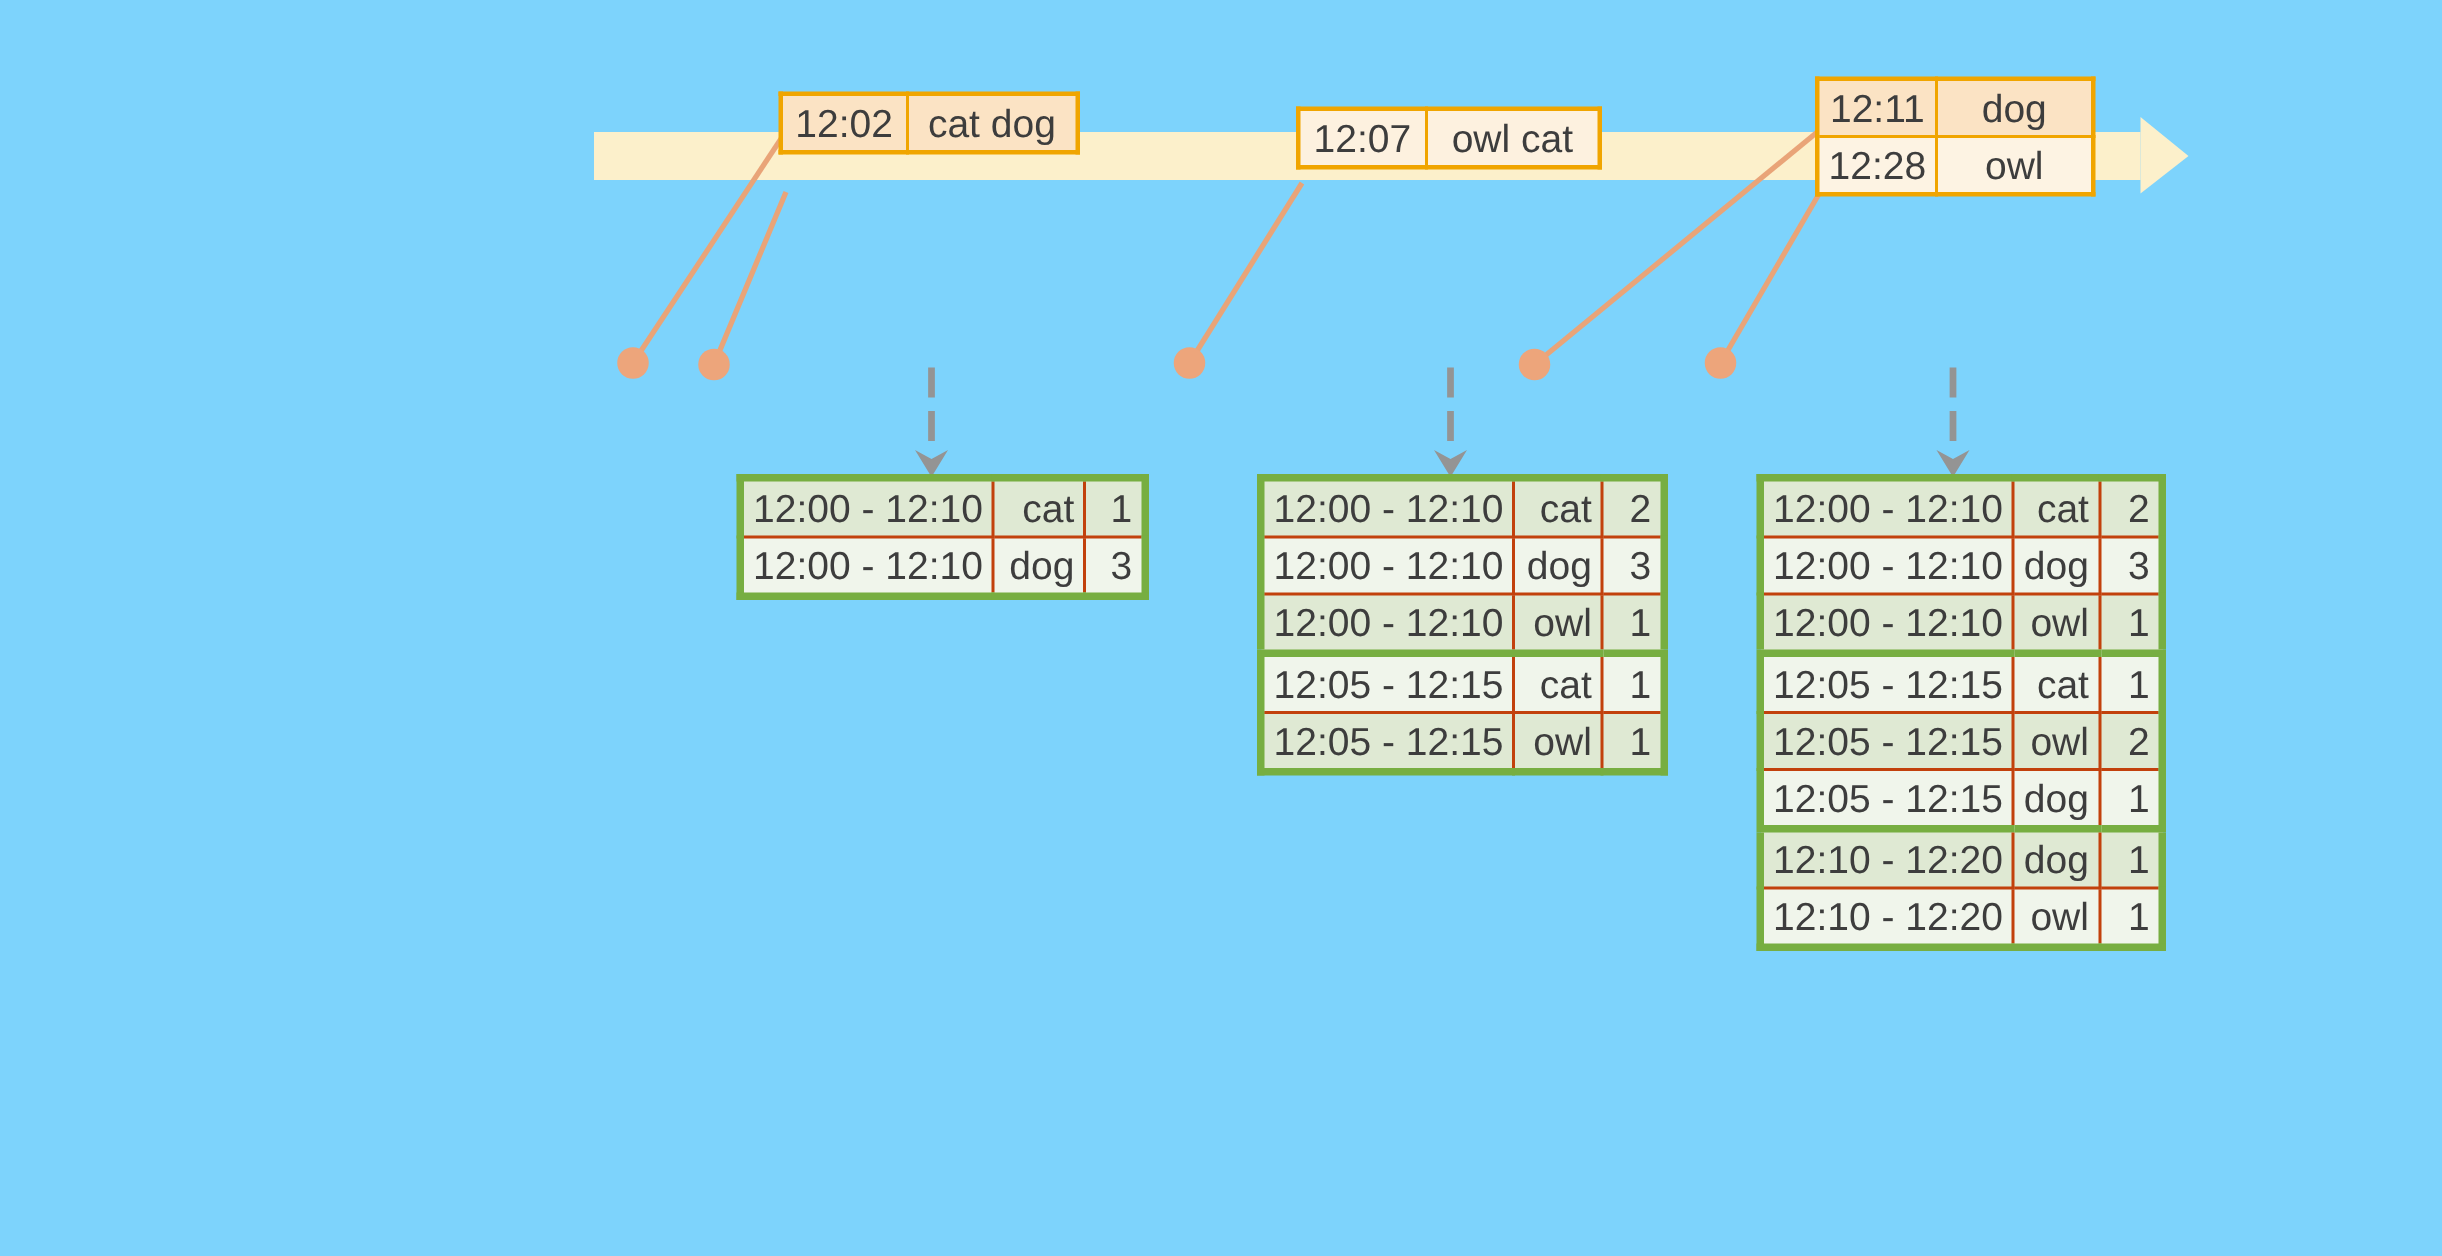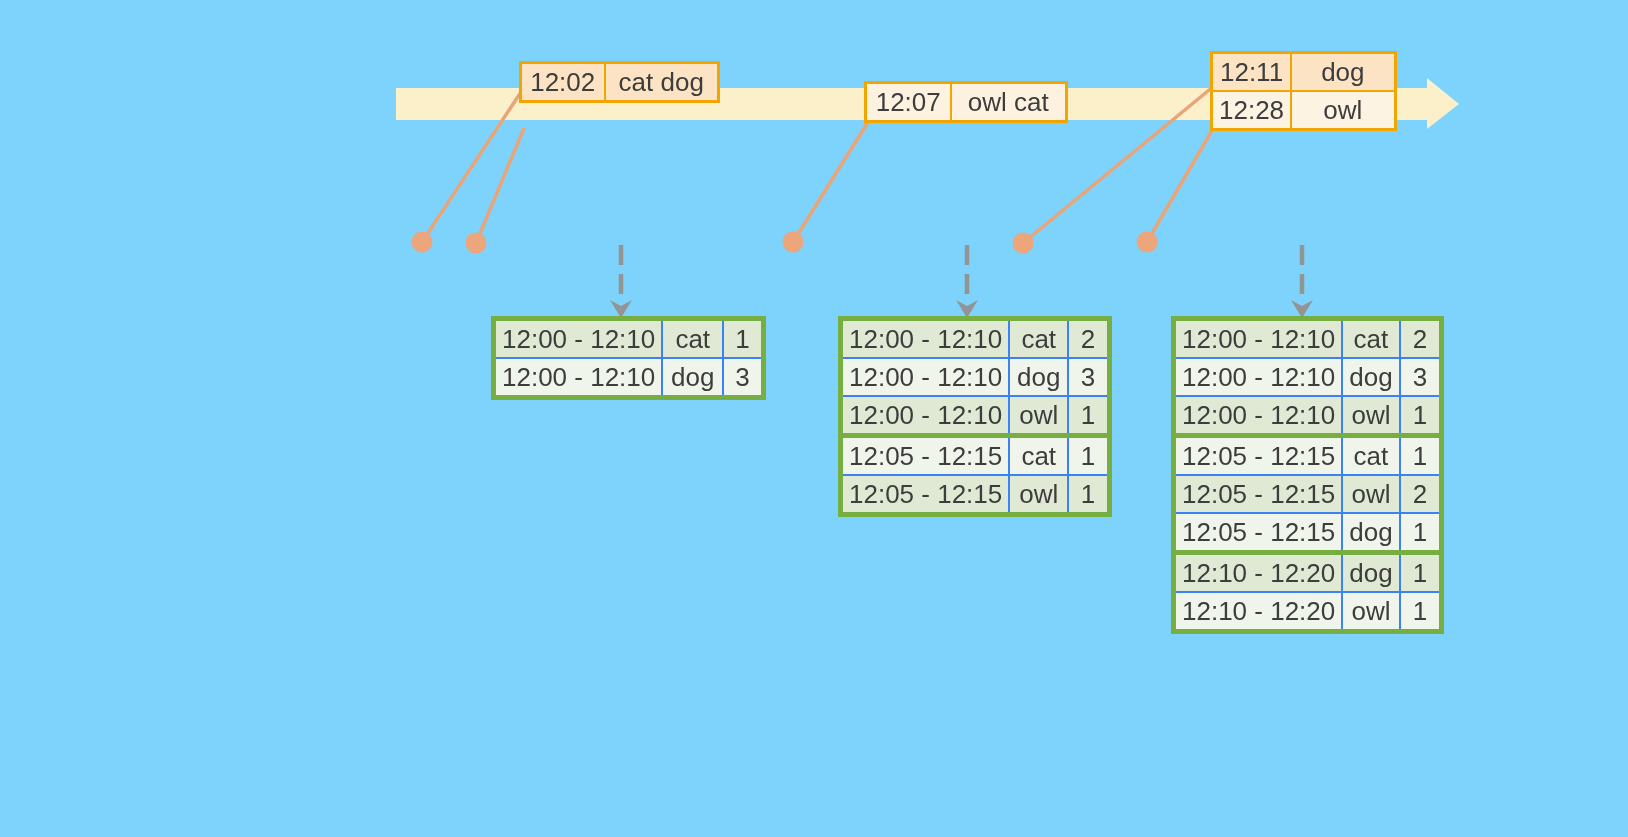--- a/index.html
+++ b/index.html
@@ -33,21 +33,21 @@
     white-space: nowrap;
   }
   
   .event-table { border: 3px solid #f0a500; }
   .event-table td { border: 2px solid #f0a500; height: 36px; }
   tr.ev-dark  td { background: #fbe3c4; }
   tr.ev-light td { background: #fdf3e3; }
   tr.ev-cream td { background: #fdf1df; }
   
   .result-table { border: 5px solid #77ae41; }
-  .result-table td { border: 2px solid #3b82f6; height: 36px; }
+  .result-table td { border: 2px solid #c2410c; height: 36px; text-align: right; }
   tr.shade-a td { background: #dfe9d3; }
   tr.shade-b td { background: #f0f5eb; }
   tr.group-end td { border-bottom: 5px solid #77ae41; }
 </style>
 </head>
 <body>
 
 <div class="canvas">
 
   <svg class="overlay" viewBox="0 0 1628 837">
@@ -89,21 +89,21 @@
         <col style="width:114px">
       </colgroup>
     <tbody>
         <tr class="ev-dark">
       <td>12:02</td>
       <td>cat dog</td>
     </tr>
   </tbody>
     </table>
 
-  <table class="event-table" style="left:864px; top:81px;">
+  <table class="event-table" style="left:864px; top:71px;">
     <colgroup>
         <col style="width:85px">
         <col style="width:116px">
       </colgroup>
     <tbody>
         <tr class="ev-cream">
       <td>12:07</td>
       <td>owl cat</td>
     </tr>
   </tbody>

